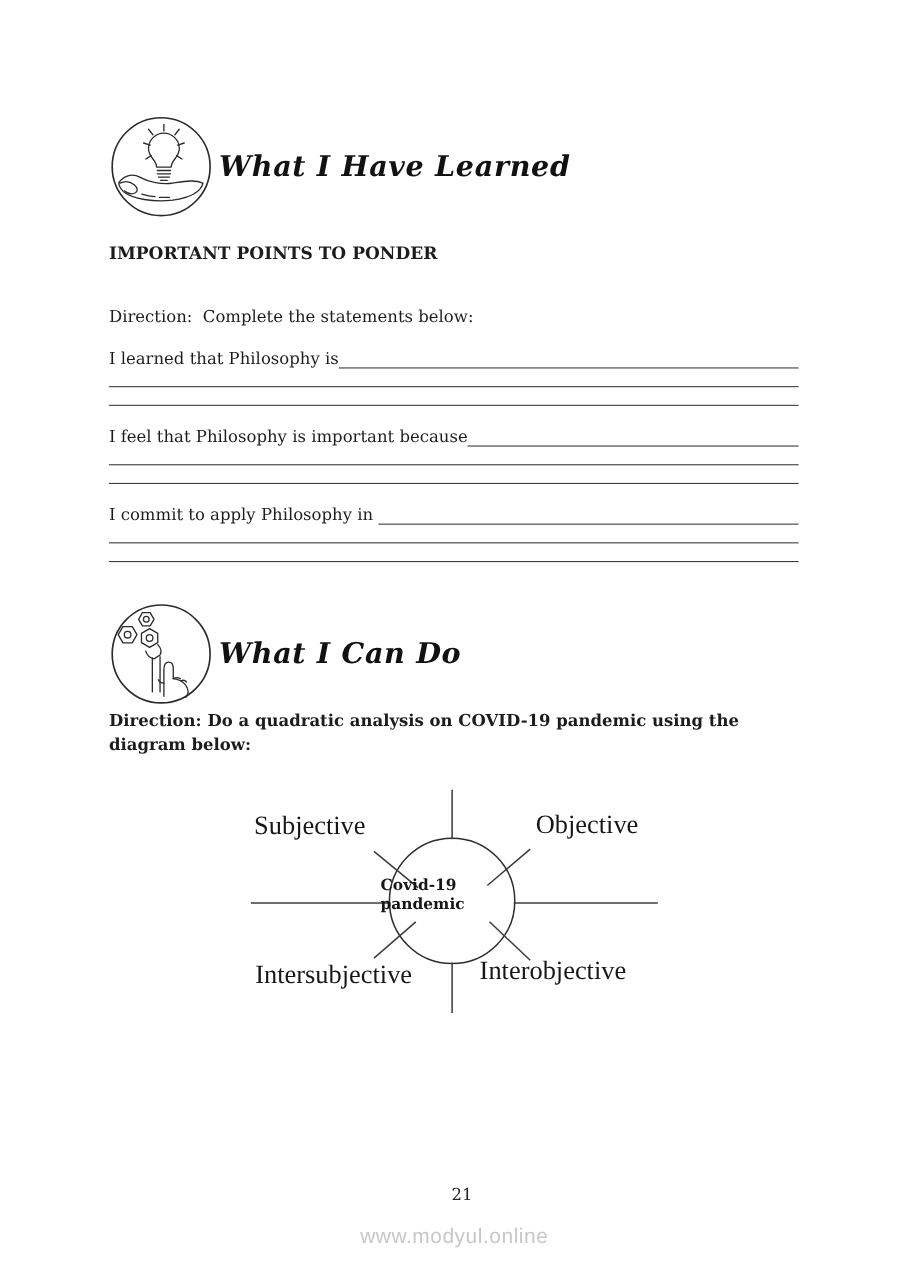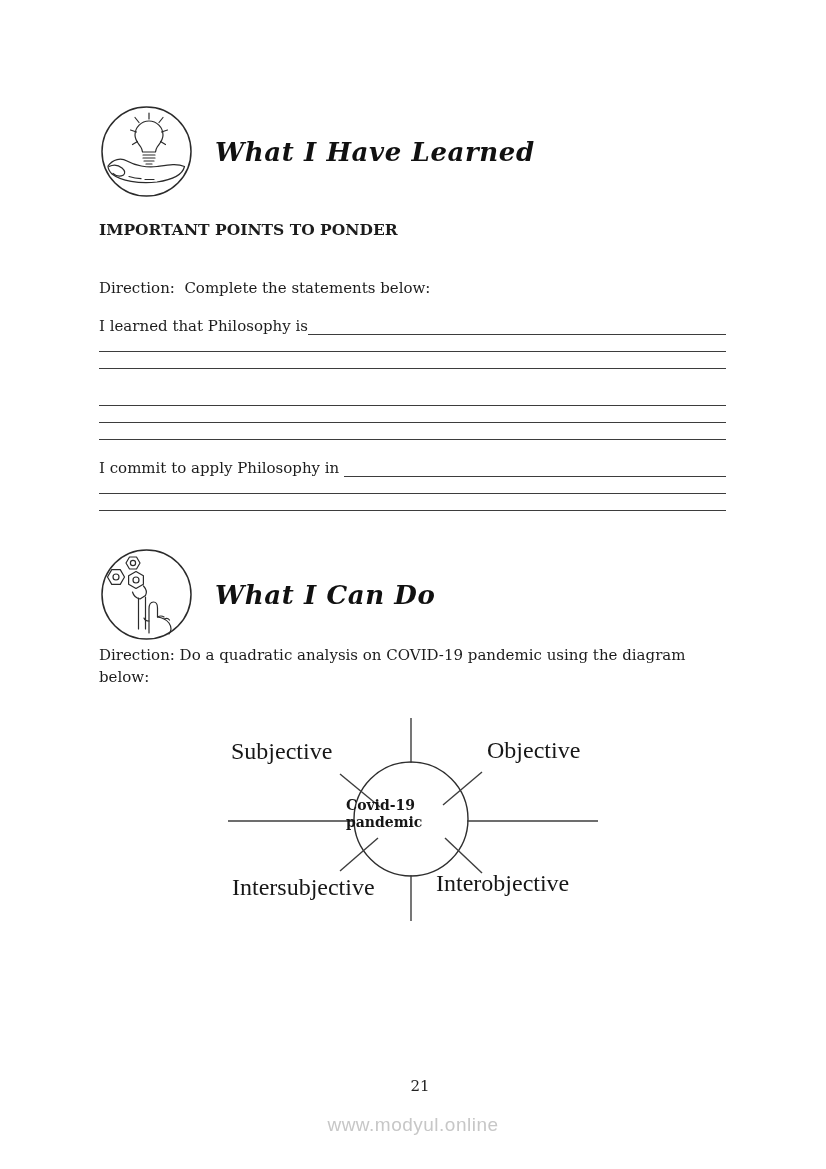--- a/index.html
+++ b/index.html
@@ -5,38 +5,38 @@
   * { margin:0; padding:0; box-sizing:border-box; }
   html,body { background:#ffffff; }
   body {
     width:826px; height:1169px; position:relative; overflow:hidden;
     font-family:"DejaVu Serif","Liberation Serif",serif;
     color:#1c1c1c;
   }
   .page { position:absolute; inset:0; padding:104px 100px 0 99px; }
 
   
-  .hero { display:flex; align-items:center; gap:21px;text-align:right; }
+  .hero { display:flex; align-items:center; gap:5px;text-align:right; }
   .hero-icon { width:95px; height:95px; flex:0 0 auto; }
   .hero-title {
     font-size:26px; font-weight:bold; font-style:italic;
     letter-spacing:0.6px; color:#111;
   }
 
   .points-heading { margin-top:21px; font-weight:bold; font-size:15.5px; line-height:19px; }
   .direction { font-size:15px; line-height:19px;margin-top:40px; }
 
   .statement-group { margin-top:16px; }
   .statement-row { display:flex; align-items:flex-end; height:21px; font-size:15px; }
   .statement-label { white-space:pre; line-height:18px; }
   .fill-line { flex:1; border-bottom:1.2px solid #3d3d3d; height:2px; }
   .blank-line { height:17px; border-bottom:1.2px solid #3d3d3d; }
 
   .hero2 { margin-top:36px; }
-  .direction2 { margin-top:3px; font-size:15px; line-height:21.5px; max-width:640px; }
+  .direction2 { margin-top:3px; font-size:15px; line-height:21.5px; max-width:640px;font-weight:bold; }
 
   
   .diagram { position:relative; width:482px; height:232px; margin:11px 0 0 81px; }
   .diagram svg.axes { position:absolute; inset:0; }
   .quad-label {
     position:absolute; font-family:"Liberation Serif","DejaVu Serif",serif;
     font-size:24px; color:#171717; white-space:nowrap;
   }
   .q-subjective { left:51px; top:39px; }
   .q-objective { left:307px; top:38px;text-align:right; }
@@ -85,20 +85,21 @@
     <div class="statement-row">
       <span class="statement-label">I learned that Philosophy is</span>
       <span class="fill-line"></span>
     </div>
     <div class="blank-line"></div>
     <div class="blank-line"></div>
   </div>
 
   <div class="statement-group">
     <div class="statement-row">
+      <span class="statement-label">I feel that Philosophy is important because</span>
       <span class="fill-line"></span>
     </div>
     <div class="blank-line"></div>
     <div class="blank-line"></div>
   </div>
 
   <div class="statement-group">
     <div class="statement-row">
       <span class="statement-label">I commit to apply Philosophy in </span>
       <span class="fill-line"></span>

